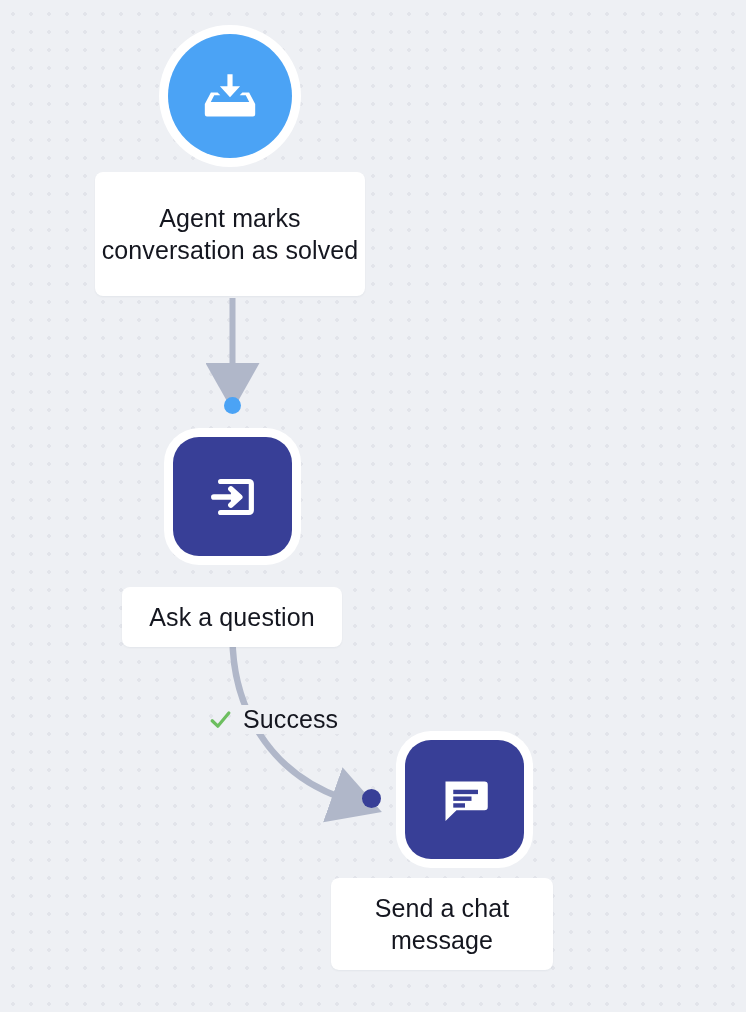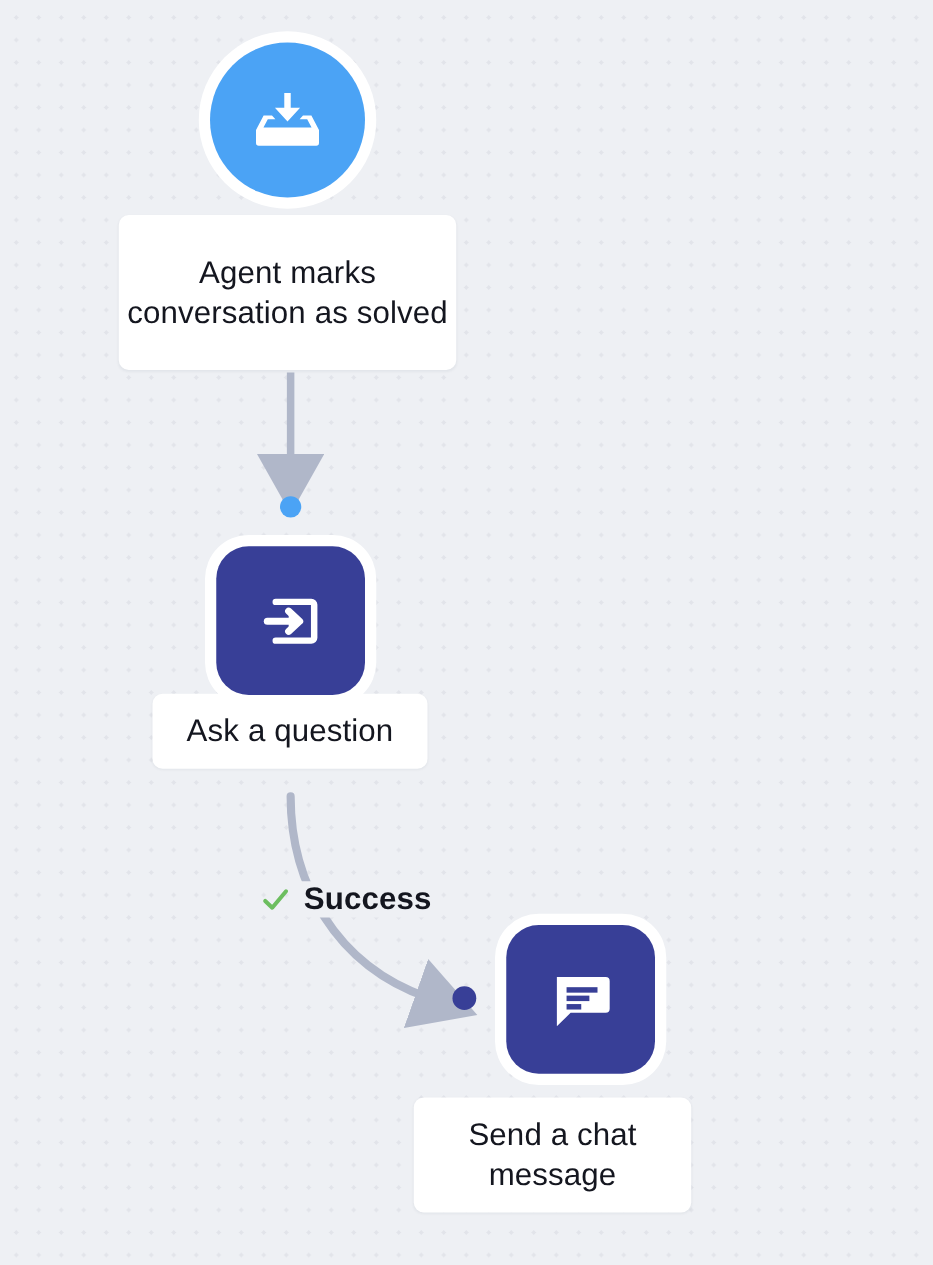--- a/index.html
+++ b/index.html
@@ -85,42 +85,41 @@
   }
 
   
   .branch-label {
     position: absolute;
     display: flex;
     align-items: center;
     gap: 7px;
     z-index: 6;
     white-space: nowrap;
-    font-weight: bold;
   }
   .branch-label .check {
     display: block;
     line-height: 0;
   }
   .branch-label .branch-text {
     font-size: 25px;
     color: #14161f;
     letter-spacing: 0.1px;
     background: #eef0f4;
     padding: 0 3px;
   }
 
   
   #node-start-icon   { left: 168px; top: 34px;  width: 124px; height: 124px; background: #4ba3f5; }
   #card-start        { left: 95px;  top: 172px; width: 270px; height: 124px; font-size: 25px; }
 
   #dot-start-out     { left: 224px; top: 397px; width: 17px;  height: 17px;  background: #4ba3f5; }
 
   #node-ask-icon     { left: 173px; top: 437px; width: 119px; height: 119px; background: #383f97; }
-  #card-ask          { left: 122px; top: 555px; width: 220px; height: 60px;  font-size: 25px; align-items: center; }
+  #card-ask          { left: 122px; top: 587px; width: 220px; height: 60px;  font-size: 25px; align-items: center; }
 
   #dot-chat-in       { left: 362px; top: 789px; width: 19px;  height: 19px;  background: #383f97; }
 
   #node-chat-icon    { left: 405px; top: 740px; width: 119px; height: 119px; background: #383f97; }
   #card-chat         { left: 331px; top: 878px; width: 222px; height: 92px;  font-size: 25px; }
 
   #label-success     { left: 208px; top: 705px; }
 </style>
 </head>
 <body>

